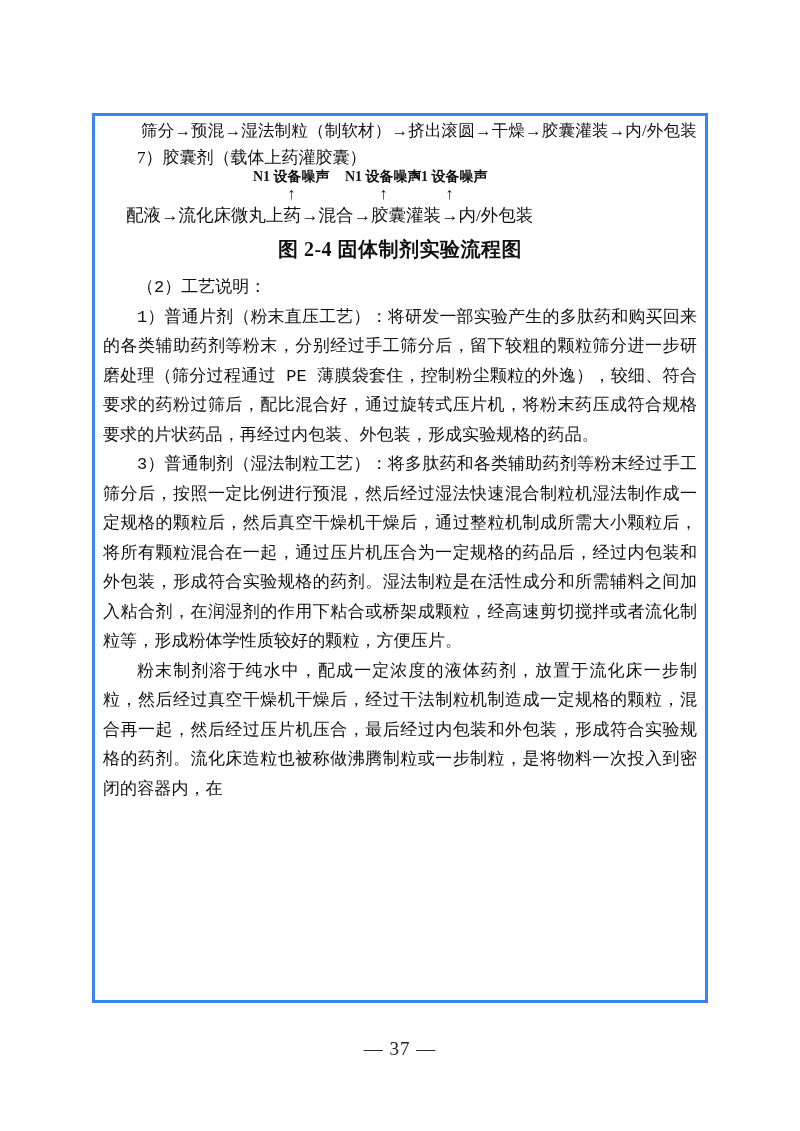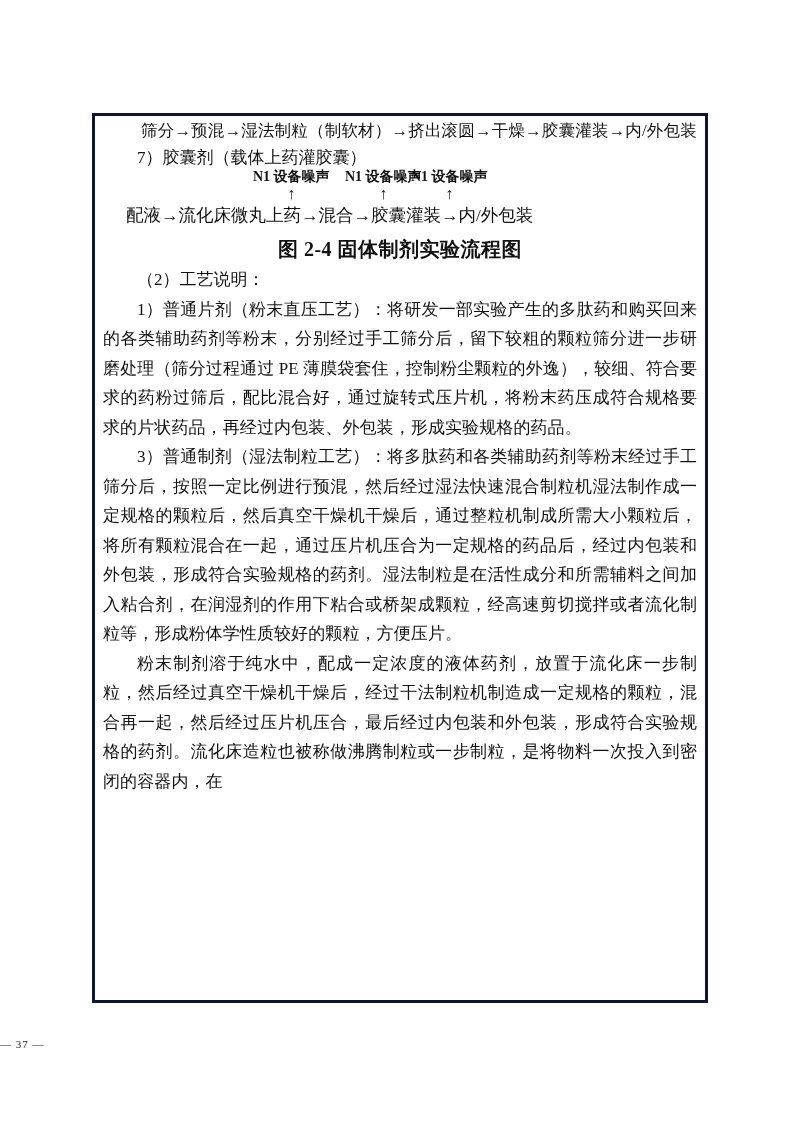--- a/index.html
+++ b/index.html
@@ -11,21 +11,21 @@
     position: relative;
     overflow: hidden;
   }
   .sheet {
     position: absolute; inset: 0; background: #ffffff;
   }
   .page-frame {
     position: absolute;
     left: 92px; top: 113px;
     width: 616px; height: 890px;
-    border: 3px solid #0f172a;
+    border: 3px solid #3b82f6;
     padding: 2px 8px 0 8px;
     overflow: hidden;
     background: #ffffff;
   }
   .flow-line1 {
     font-size: 16.5px;
     line-height: 26px;
     padding-left: 38px;
     white-space: nowrap;
     letter-spacing: 0.2px;
@@ -73,40 +73,41 @@
   }
   .figure-caption {
     margin-top: 8px;
     text-align: center;
     font-weight: bold;
     font-size: 20px;
     line-height: 26px;
     letter-spacing: 0.5px;
   }
   .body-text {
-    margin-top: 3px;
+    margin-top: 11px;
+    font-family: Liberation Mono, monospace;
   }
   .body-text .para {
     font-size: 17px;
     line-height: 29.5px;
     text-align: justify;
     text-indent: 2em;
     letter-spacing: 0.1px;
   }
   .section-heading {
     font-size: 17px;
     line-height: 29.5px;
     text-indent: 2em;
   }
   .page-number {
     position: absolute;
     left: 0; right: 0;
     top: 1038px;
-    text-align: left;
-    font-size: 11px;
+    text-align: center;
+    font-size: 19px;
     letter-spacing: 1px;
     color: #222222;
   }
 </style>
 </head>
 <body>
 
 <div class="sheet">
 
   <div class="page-frame">

